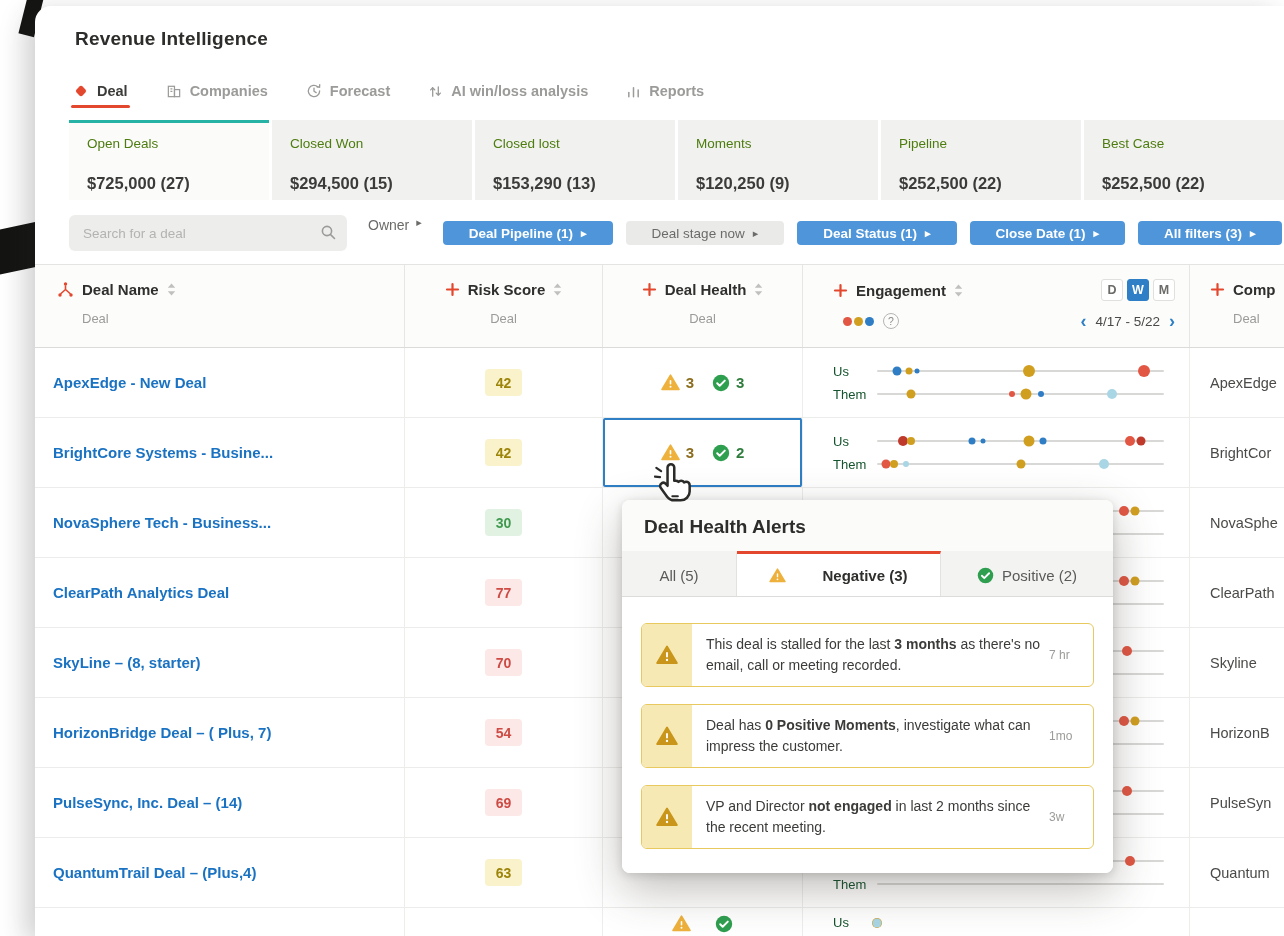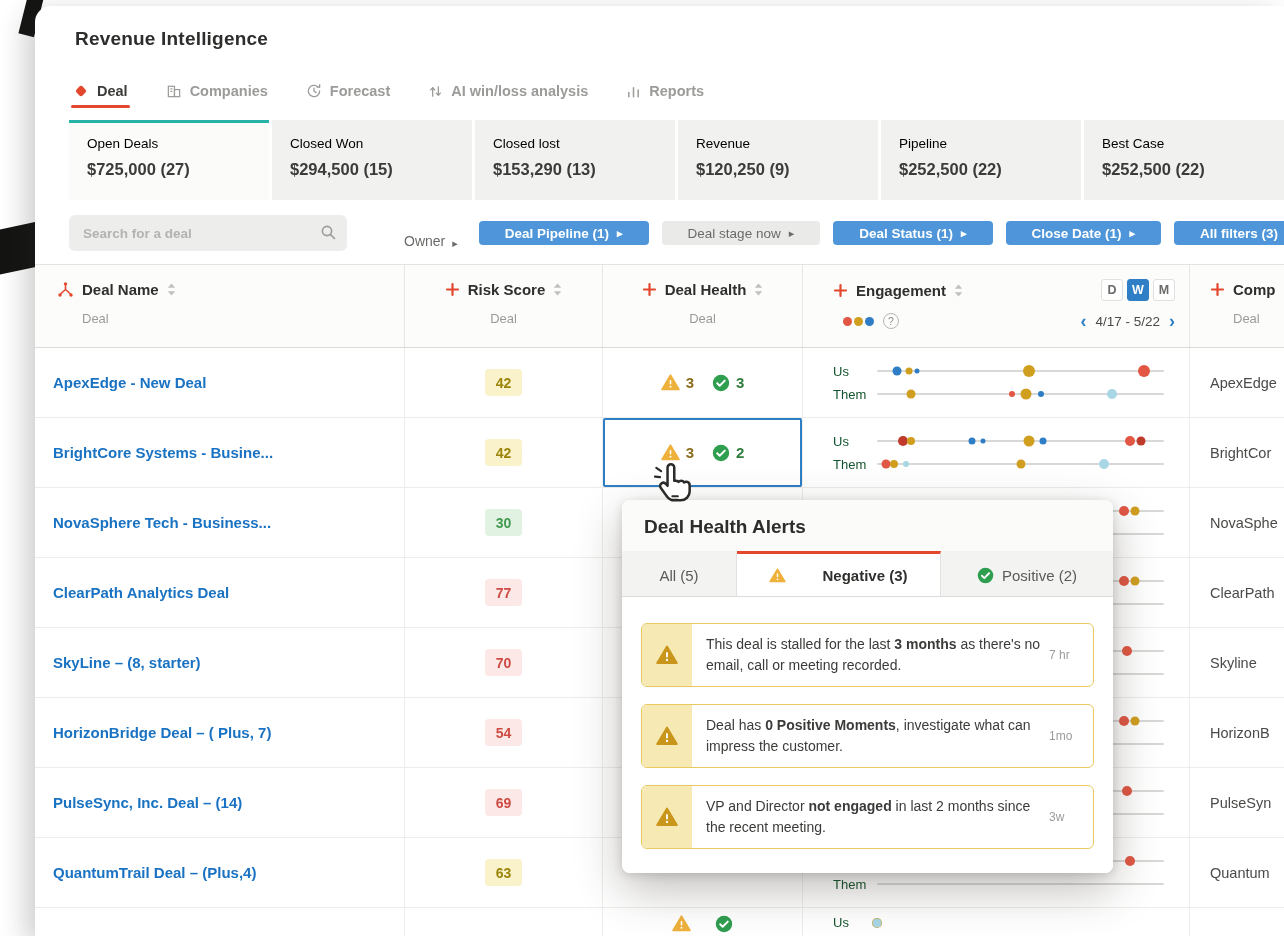--- a/index.html
+++ b/index.html
@@ -28,30 +28,30 @@
   .nav-tabs { display:flex; gap:38px; margin:30px 0 0 38px; align-items:flex-end; height:26px; }
   .nav-tab { display:flex; gap:8px; align-items:center; font-size:14.5px; color:#9b9b99; font-weight:600; padding-bottom:9px; position:relative; cursor:default; white-space:nowrap; }
   .nav-tab.active { color:#3b3b39; }
   .nav-tab.active::after { content:""; position:absolute; left:-2px; right:-2px; bottom:0; height:3px; background:#e3472e; border-radius:2px; }
   .nav-tab svg { flex-shrink:0; }
 
   
   .cards { display:flex; gap:3px; margin:12px 0 0 34px; height:80px; }
   .card { flex:1; background:#f1f1ef; border-top:3px solid transparent; padding:13px 18px 0; }
   .card.active { background:#fbfbfa; border-top-color:#27b2a6; }
-  .card-label { font-size:13.5px; color:#000000; margin-bottom:9px; white-space:nowrap; }
+  .card-label { font-size:13.5px; color:#4d7c0f; margin-bottom:23px; white-space:nowrap; }
   .card-value { font-size:16.5px; font-weight:700; color:#3b3b39; white-space:nowrap; }
 
   
   .filter-bar { display:flex; align-items:center; gap:13px; margin:15px 0 0 34px; height:36px; }
   .search-box { position:relative; width:278px; height:36px; background:#ededeb; border-radius:6px; flex-shrink:0; }
-  .search-box input { width:100%; height:100%; background:transparent; border:0; outline:none; padding:0 36px 0 14px; font-size:13.5px; color:#555; font-family:inherit;font-weight:bold; }
+  .search-box input { width:100%; height:100%; background:transparent; border:0; outline:none; padding:0 36px 0 14px; font-size:13.5px; color:#555; font-family:inherit; }
   .search-box input::placeholder { color:#b3b3b1; }
   .search-ico { position:absolute; right:10px; top:9px; }
-  .owner-btn { display:flex; align-items:flex-end; gap:7px; font-size:14px; color:#6b6b69; padding:0 8px; height:32px; white-space:nowrap;margin-left:36px; }
+  .owner-btn { display:flex; align-items:flex-start; gap:7px; font-size:14px; color:#6b6b69; padding:0 8px; height:32px; white-space:nowrap; }
   .caret { font-size:11px; line-height:1; }
   .fpill { height:24px; display:flex; align-items:center; gap:8px; padding:0 26px; border-radius:4px; font-size:13.5px; font-weight:700; white-space:nowrap; }
   .fpill.blue { background:#4e96d9; color:#fff; }
   .fpill.gray { background:#eaeae8; color:#6b6b69; font-weight:400; }
 
   
   .table { margin-top:13px; border-top:1px solid #e4e4e2; }
   .c1 { width:370px; flex-shrink:0; }
   .c2 { width:198px; flex-shrink:0; }
   .c3 { width:200px; flex-shrink:0; }
@@ -179,21 +179,21 @@
     </div>
     <div class="card">
       <div class="card-label">Closed Won</div>
       <div class="card-value">$294,500 (15)</div>
     </div>
     <div class="card">
       <div class="card-label">Closed lost</div>
       <div class="card-value">$153,290 (13)</div>
     </div>
     <div class="card">
-      <div class="card-label">Revenue</div>
+      <div class="card-label">Moments</div>
       <div class="card-value">$120,250 (9)</div>
     </div>
     <div class="card">
       <div class="card-label">Pipeline</div>
       <div class="card-value">$252,500 (22)</div>
     </div>
     <div class="card">
       <div class="card-label">Best Case</div>
       <div class="card-value">$252,500 (22)</div>
     </div>

